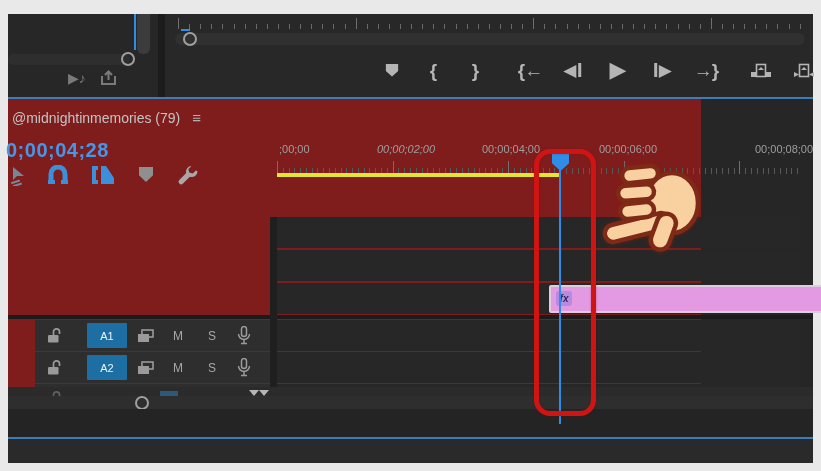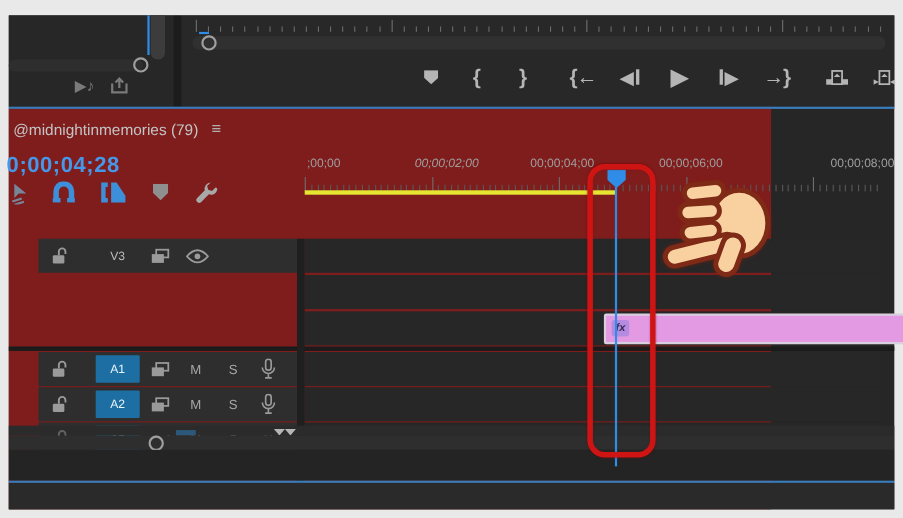--- a/index.html
+++ b/index.html
@@ -344,41 +344,20 @@
           <span class="tick" style="left: 491.3px; height: 6px;"></span>
           <span class="tick" style="left: 497.08px; height: 6px;"></span>
           <span class="tick" style="left: 502.86px; height: 6px;"></span>
           <span class="tick" style="left: 508.64px; height: 6px;"></span>
           <span class="tick" style="left: 514.42px; height: 6px;"></span>
           <span class="tick" style="left: 520.2px; height: 6px;"></span>
         </div>
       <div class="render-bar"></div>
 
       <div class="trk-row" style="top:118px;">
-        <div class="trk-head">
-          <span class="lockic">
-            <svg width="17" height="17" viewBox="0 0 17 17">
-                <rect x="3" y="8" width="10.5" height="7.5" rx="1.2" fill="#9a9a9a"></rect>
-                <path d="M8.5 8 V4.8 a3 3 0 0 1 6 0 V7" fill="none" stroke="#9a9a9a" stroke-width="1.7"></path>
-              </svg>
-          </span>
-          <span class="trk-label">V3</span>
-          <span style="margin-left:10px;">
-            <svg width="18" height="16" viewBox="0 0 18 16">
-                <rect x="5" y="2" width="11" height="7" fill="none" stroke="#9a9a9a" stroke-width="1.6"></rect>
-                <rect x="1" y="6" width="11" height="8" fill="#9a9a9a"></rect>
-              </svg>
-          </span>
-          <span style="margin-left:14px;">
-            <svg width="21" height="14" viewBox="0 0 21 14">
-                <path d="M1 7 Q10.5 -4 20 7 Q10.5 18 1 7z" fill="none" stroke="#9a9a9a" stroke-width="1.6"></path>
-                <circle cx="10.5" cy="7" r="2.6" fill="#9a9a9a"></circle>
-              </svg>
-          </span>
-        </div>
         <div class="trk-body"></div>
       </div>
 
       <div class="trk-row" style="top:151px;">
         <div class="trk-body"></div>
       </div>
 
       <div class="trk-row" style="top:184px;">
         <div class="trk-body">
           <div class="clip">

